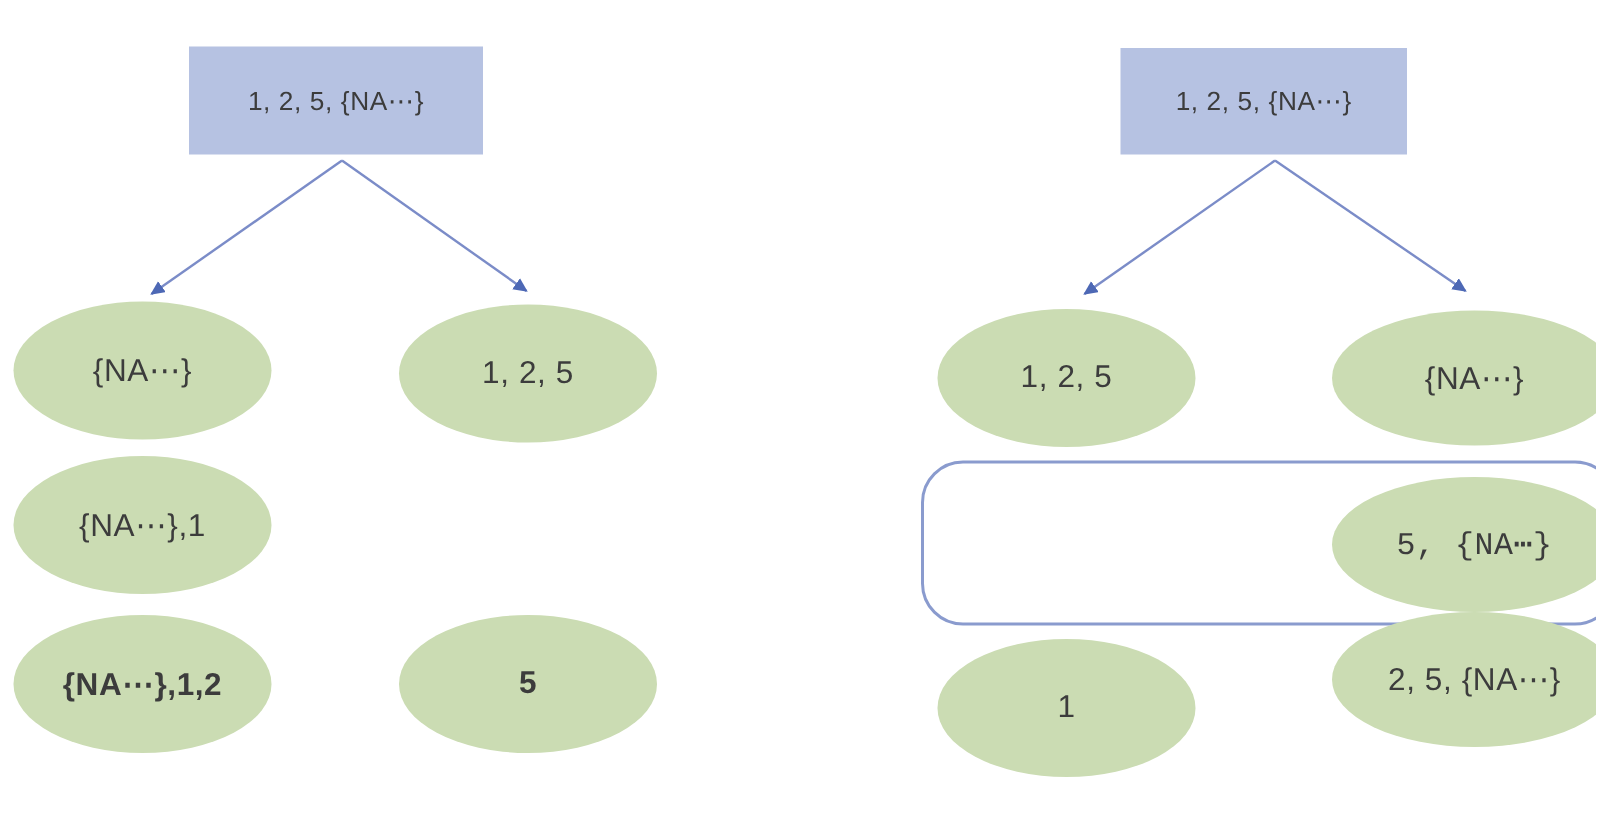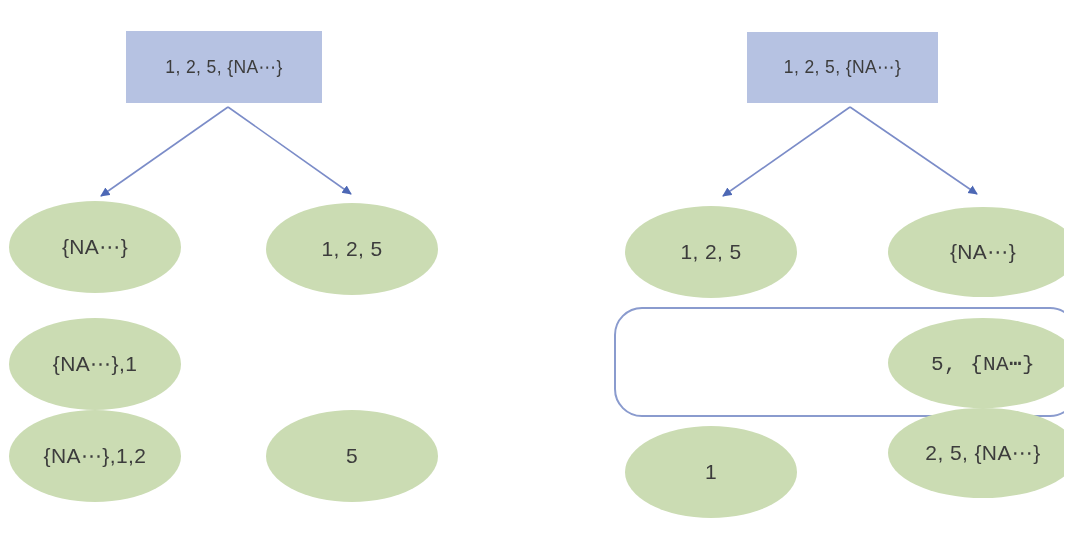--- a/index.html
+++ b/index.html
@@ -51,22 +51,22 @@
     border: 2px solid #8a9bce;
     border-radius: 28px;
     background: transparent;
   }
   
   .lt-root { left: 126px; top: 31px; width: 196px; height: 72px; }
   .lt-ell { width: 172px; height: 92px; }
   .lt-c1 { left: 9px; }
   .lt-c2 { left: 266px; }
   .lt-r1a { top: 201px; } .lt-r1b { top: 203px; }
-  .lt-r2 { top: 318px; }
-  .lt-r3 { top: 410px; }
+  .lt-r2 { top: 304px; }
+  .lt-r3 { top: 410px; font-weight: bold; }
   
   .rt-root { left: 747px; top: 32px; width: 191px; height: 71px; }
   .rt-c1 { left: 625px; width: 172px; height: 92px; }
   .rt-c2 { left: 888px; width: 190px; height: 90px; }
   .rt-r1a { top: 206px; } .rt-r1b { top: 207px; }
   .rt-r2a { top: 317px; } .rt-r2b { top: 318px; font-family: Liberation Mono, monospace; }
   .rt-r3a { top: 426px; } .rt-r3b { top: 408px; }
 </style>
 </head>
 <body>

